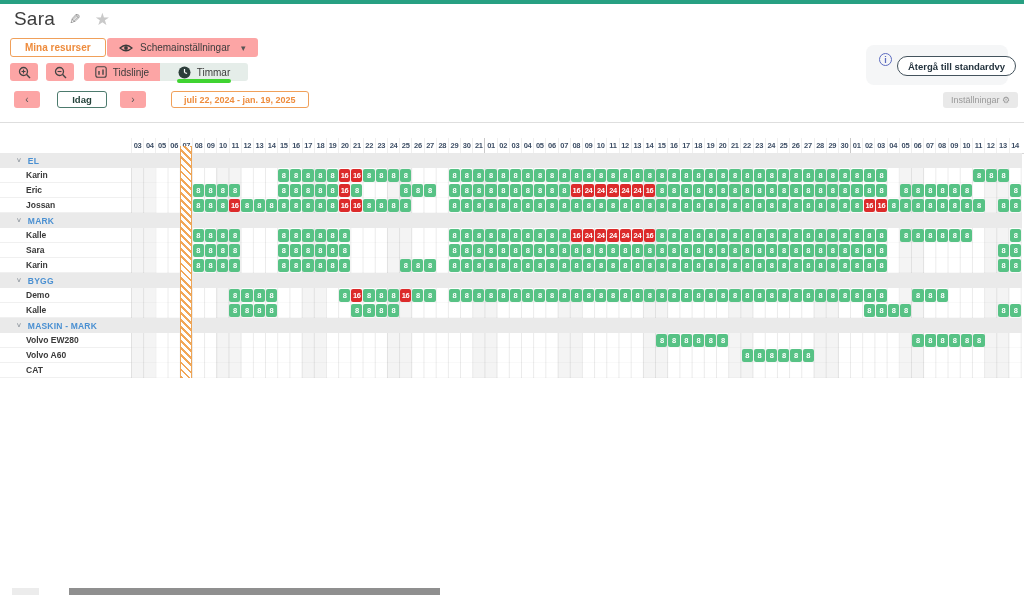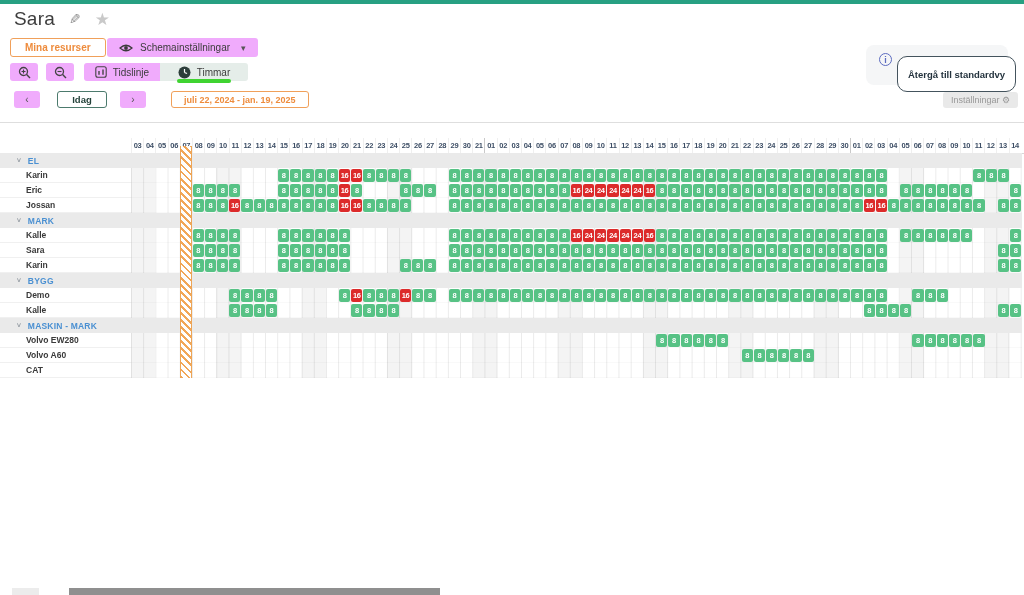--- a/index.html
+++ b/index.html
@@ -9,31 +9,31 @@
   
   #topbar{left:0;top:0;width:1024px;height:4px;}
   
   #title-row{left:14px;top:6px;height:26px;display:flex;align-items:center;gap:14px;}
   #page-title{font-size:19px;color:#3d3d3d;letter-spacing:.2px;}
   .icon-btn{background:none;border:none;padding:0;cursor:pointer;line-height:1;}
   #edit-icon{font-size:14px;color:#8a8a8a;transform:scaleX(-1) rotate(0deg);display:inline-block;}
   #star-icon{font-size:17px;color:#c9c9c9;}
   
   .btn{box-sizing:border-box;display:inline-flex;align-items:center;justify-content:center;
-       font-family:"Liberation Sans",sans-serif;cursor:pointer;border:none;background:#f0abfc;
+       font-family:"Liberation Sans",sans-serif;cursor:pointer;border:none;background:#fca5a5;
        border-radius:3px;color:#3b3b3b;}
   #btn-mina{left:10px;top:38px;height:19px;padding:0 14px;background:#fff;border:1px solid #f0a05a;
             color:#ee8c3d;font-weight:bold;font-size:10px;}
   #btn-schema{left:107px;top:38px;height:19px;padding:0 12px;font-size:10px;gap:7px;}
   #btn-schema .chev{font-size:9px;color:#555;margin-left:4px;}
   
   #info-card{left:866px;top:45px;width:142px;height:40px;background:#f5f6f7;border-radius:8px;}
   #info-icon{left:879px;top:53px;width:13px;height:13px;border-radius:50%;border:1.5px solid #5d6cc0;
              color:#5d6cc0;font-size:9px;font-weight:bold;text-align:center;line-height:13px;cursor:pointer;background:#f5f6f7;box-sizing:border-box;}
-  #btn-reset{left:897px;top:56px;height:36px;padding:0 10px;background:#fff;border:1px solid #44535d;
+  #btn-reset{left:897px;top:56px;height:20px;padding:0 10px;background:#fff;border:1px solid #44535d;
              border-radius:10px;font-size:9.5px;font-weight:bold;color:#24333e;}
   
   #btn-zoomin{left:10px;top:63px;width:28px;height:18px;}
   #btn-zoomout{left:46px;top:63px;width:28px;height:18px;}
   #btn-tidslinje{left:84px;top:63px;width:76px;height:18px;font-size:10px;gap:6px;border-radius:3px 0 0 3px;}
   #btn-timmar{left:160px;top:63px;width:88px;height:18px;font-size:10px;gap:6px;background:#e5ede9;border-radius:0 3px 3px 0;}
   #timmar-underline{left:177px;top:79px;width:54px;height:4px;border-radius:2px;}
   
   #btn-prev{left:14px;top:91px;width:26px;height:17px;font-size:10px;color:#555;}
   #btn-idag{left:57px;top:91px;width:50px;height:17px;background:#fff;border:1px solid #4c7a6d;

